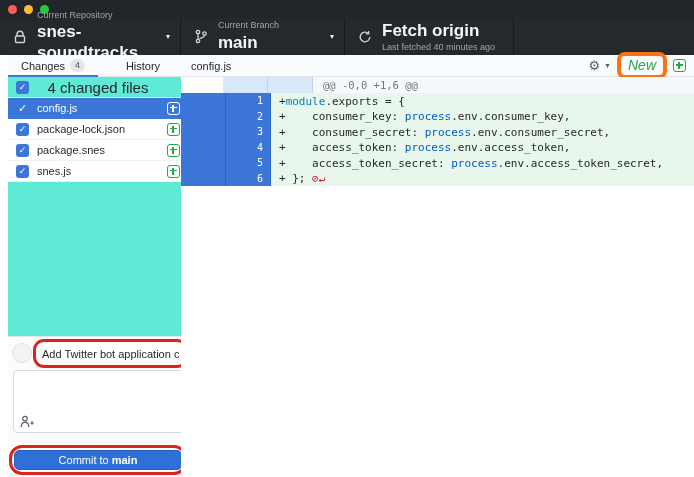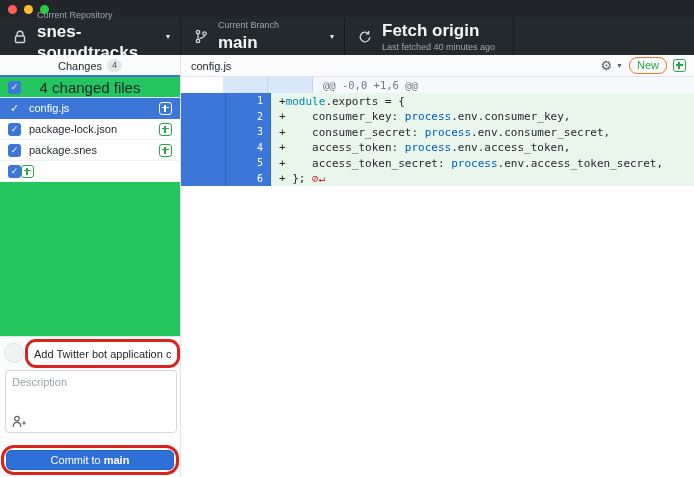--- a/index.html
+++ b/index.html
@@ -21,21 +21,21 @@
   .tb-branch { left:181px; width:164px; }
   .tb-fetch  { left:345px; width:169px; }
   .tb-icon { width:16px; height:16px; margin-right:9px; flex:0 0 auto; display:flex; align-items:center; justify-content:center; }
   .tb-text { display:flex; flex-direction:column; line-height:1.25; }
   .tb-label { font-size:9px; color:#9da5ad; }
   .tb-value { font-size:17px; font-weight:bold; color:#f4f6f8; }
   .tb-chevron { position:absolute; right:10px; top:14px; font-size:8px; color:#e7eaed; }
 
   
   .main { position:absolute; left:0; top:55px; width:694px; height:422px; }
-  .sidebar { position:absolute; left:0; top:0; width:181px; height:422px; background:#22c55e; border-right:1px solid #e1e4e8; }
+  .sidebar { position:absolute; left:8px; top:0; width:181px; height:422px; background:#5eead4; border-right:1px solid #e1e4e8; }
   .pane { position:absolute; left:181px; top:0; width:513px; height:422px; background:#fff; }
 
   
   .tabbar { position:absolute; left:0; top:0; width:100%; height:22px; display:flex; background:#fafbfc; border-bottom:1px solid #e1e4e8; }
   .tab { flex:1; position:relative; display:flex; align-items:center; justify-content:center; gap:5px; font-size:11px; color:#24292e; cursor:default; }
   .tab.active::after { content:""; position:absolute; left:0; right:0; bottom:-1px; height:2px; background:#3b76d8; }
   .tab-badge { background:#e4e7ea; color:#4b535b; border-radius:8px; font-size:9px; padding:1px 5px; line-height:1.2; }
 
   
   .file-header-row { position:absolute; left:0; top:22px; width:100%; height:21px; border-bottom:1px solid #eceef0; display:flex; align-items:center; }
@@ -70,21 +70,21 @@
   .btn-annot { position:absolute; left:1px; top:108px; width:178px; height:30px; border-radius:13px; }
   .commit-btn { position:absolute; left:2px; top:2px; width:168px; height:20px; background:#2f6fd8; border:1px solid #2761bf; border-radius:5px; color:#fff; font-size:11px; display:flex; align-items:center; justify-content:center; gap:3px; cursor:default; }
   .commit-btn .branch-bold { font-weight:bold; }
 
   
   .pane-header { position:absolute; left:0; top:0; width:100%; height:22px; background:#fafbfc; border-bottom:1px solid #e1e4e8; display:flex; align-items:center; padding:0 8px 0 10px; }
   .pane-file-name { font-size:11px; color:#24292e; flex:1; }
   .pane-controls { display:flex; align-items:center; gap:6px; }
   .gear { font-size:13px; color:#586069; line-height:1; }
   .gear-caret { font-size:7px; color:#586069; margin-left:-2px; }
-  .new-pill { font-size:11px; color:#28a745; border:1px solid #f97316; border-radius:8px; padding:1px 7px; line-height:1.2; }
+  .new-pill { font-size:14px; color:#28a745; border:4px solid #f97316; border-radius:8px; padding:1px 7px; line-height:1.2;font-style:italic; }
   .header-plus { color:#28a745; }
 
   .mono { font-family:"DejaVu Sans Mono","Liberation Mono",monospace; }
   .hunk-row { position:absolute; left:0; top:22px; width:100%; height:16px; display:flex;margin-left:42px; }
   .hunk-gutter { width:90px; height:100%; background:#d9e8f9; display:flex; }
   .hunk-gutter .gcol { width:45px; height:100%; border-right:1px solid rgba(120,150,190,0.25); }
   .hunk-content { flex:1; background:#f6f9fc; font-size:10.5px; color:#6e7781; display:flex; align-items:center; padding-left:10px; white-space:pre; }
   .diff-lines { position:absolute; left:0; top:38px; width:100%; }
   .diff-line { display:flex; height:15.5px; }
   .d-gutter { width:90px; background:#3b76d8; display:flex; flex:0 0 auto; }
@@ -155,20 +155,23 @@
 
   <div class="main">
 
     <div class="sidebar">
 
       <div class="tabbar">
         <div class="tab active">
           <span>Changes</span>
           <span class="tab-badge">4</span>
         </div>
+        <div class="tab">
+          <span>History</span>
+        </div>
       </div>
 
       <div class="file-header-row">
         <span class="checkbox"></span>
         <span class="file-header-label">4 changed files</span>
       </div>
 
       <div class="file-list">
   <div class="file-row selected">
     <span class="checkbox"></span>
@@ -183,31 +186,31 @@
   </div>
 
   <div class="file-row">
     <span class="checkbox"></span>
     <span class="file-name">package.snes</span>
     <span class="status-plus"></span>
   </div>
 
   <div class="file-row">
     <span class="checkbox"></span>
+    <span class="file-name">snes.js</span>
     <span class="status-plus"></span>
   </div>
 </div>
 
       <div class="commit-area">
         <div class="avatar"></div>
         <div class="summary-annot annot">
           <input class="summary-input" type="text" value="Add Twitter bot application code" style="">
         </div>
         <div class="desc-box">
-          <textarea class="desc-input" placeholder="Description" style=""></textarea>
           <span class="coauthor">
             <svg class="icon" width="15" height="13" viewBox="0 0 15 13">
                 <circle cx="5" cy="3.6" r="2.3" fill="none" stroke="#57606a" stroke-width="1.2"></circle>
                 <path d="M1.2 12c0-3.2 1.8-4.6 3.8-4.6s3.8 1.4 3.8 4.6" fill="none" stroke="#57606a" stroke-width="1.2"></path>
                 <path d="M12 6.2v3.6 M10.2 8h3.6" stroke="#57606a" stroke-width="1.2"></path>
               </svg>
           </span>
         </div>
         <div class="btn-annot annot">
           <div class="commit-btn">

